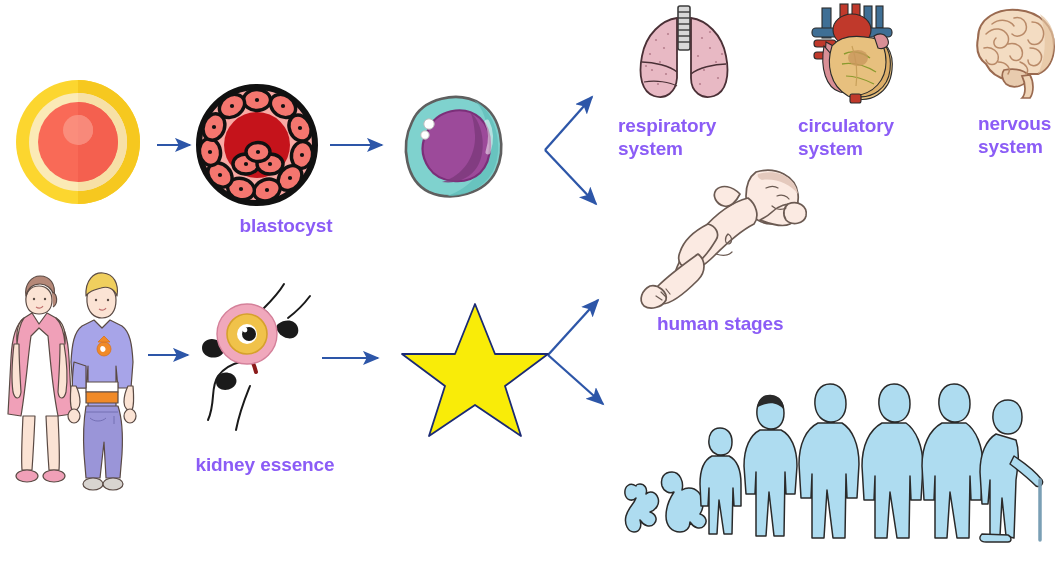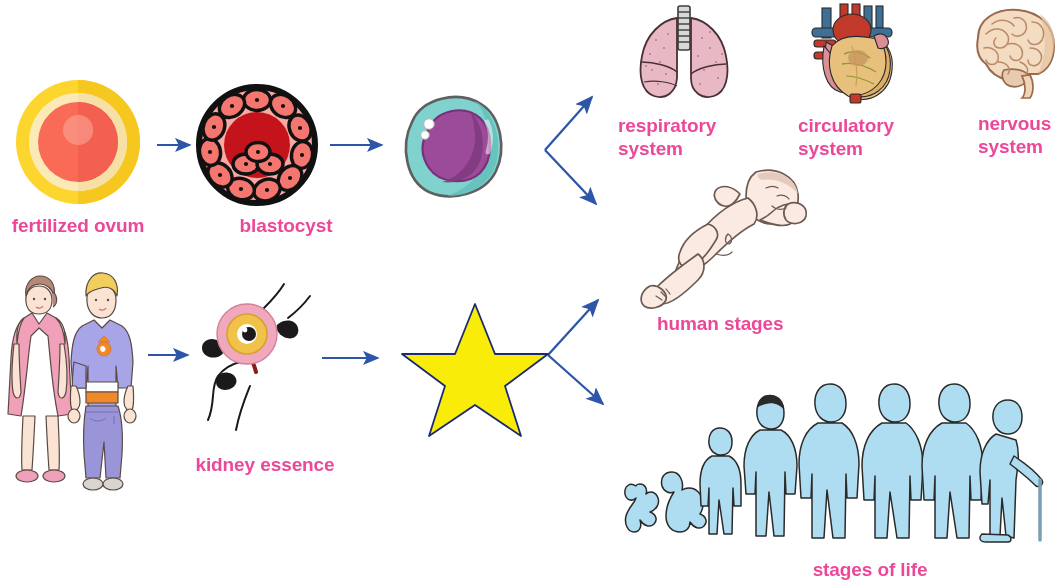--- a/index.html
+++ b/index.html
@@ -5,21 +5,21 @@
   html,body{margin:0;padding:0;background:#ffffff;}
   body{
     width:1059px;height:587px;
     font-family:"Liberation Sans","DejaVu Sans",sans-serif;
     position:relative;overflow:hidden;
   }
   #canvas{position:absolute;left:0;top:0;width:1059px;height:587px;}
   .lbl{
     position:absolute;
     font-weight:bold;
-    color:#ec4899;
+    color:#8b5cf6;
     font-size:19px;
     line-height:23px;
     white-space:pre-line;
     letter-spacing:-0.1px;
   }
   .lbl.ctr{text-align:center;transform:translateX(-50%);}
   .art{position:absolute;}
   svg{display:block;overflow:visible;}
 </style>
 </head>
@@ -66,21 +66,20 @@
   <svg class="art" style="left:14px;top:78px;" width="130" height="130" viewBox="0 0 130 130">
     <circle cx="64" cy="64" r="62" fill="#fcd62f"></circle>
     <path d="M64 2 A62 62 0 0 1 64 126 Z" fill="#f6c81f"></path>
     <circle cx="64" cy="64" r="49" fill="#fbeab6"></circle>
     <path d="M64 15 A49 49 0 0 1 64 113 Z" fill="#f7e0a6"></path>
     <circle cx="64" cy="64" r="40" fill="#f96a57"></circle>
     <path d="M64 24 A40 40 0 0 1 64 104 Z" fill="#f4604f"></path>
     <circle cx="64" cy="52" r="15" fill="#fa8d7c"></circle>
     <path d="M64 37 A15 15 0 0 1 64 67 Z" fill="#f8897a"></path>
   </svg>
-  <div class="lbl ctr" style="left:78px;top:214px;">fertilized ovum</div>
 
   <svg class="art" style="left:196px;top:84px;" width="122" height="122" viewBox="0 0 122 122">
     <circle cx="61" cy="61" r="58" fill="#f9a9a4" stroke="#111" stroke-width="6"></circle>
     <circle cx="61" cy="61" r="33" fill="#c5131b"></circle>
     <g fill="#f4766f" stroke="#111" stroke-width="3.4">
       <ellipse cx="61" cy="16" rx="13.5" ry="10.5"></ellipse>
       <ellipse cx="87" cy="22" rx="13.5" ry="10.5" transform="rotate(35 87 22)"></ellipse>
       <ellipse cx="104" cy="44" rx="13.5" ry="10.5" transform="rotate(65 104 44)"></ellipse>
       <ellipse cx="106" cy="71" rx="13.5" ry="10.5" transform="rotate(100 106 71)"></ellipse>
       <ellipse cx="94" cy="94" rx="13.5" ry="10.5" transform="rotate(130 94 94)"></ellipse>
@@ -348,15 +347,14 @@
 
       <path d="M398 96 C410 104 420 112 426 120 C428 124 424 128 420 126 C412 118 402 110 394 104 Z"></path>
     </g>
 
     <path d="M141 48 C142 38 148 34 156 35 C164 36 168 42 168 50 C164 44 156 42 150 44 C146 45 143 46 141 48 Z" fill="#2a2a2a"></path>
 
     <line x1="424" y1="120" x2="424" y2="180" stroke="#7a9fb5" stroke-width="3.5" stroke-linecap="round"></line>
 
     <path d="M366 174 C362 178 364 182 370 182 L392 182 C396 182 396 177 392 175 Z" fill="#aedcf0" stroke="#2a2a2a" stroke-width="1.4"></path>
   </svg>
-  <div class="lbl ctr" style="left:870px;top:558px;">stages of life</div>
 
 </div>
 
 </body></html>

